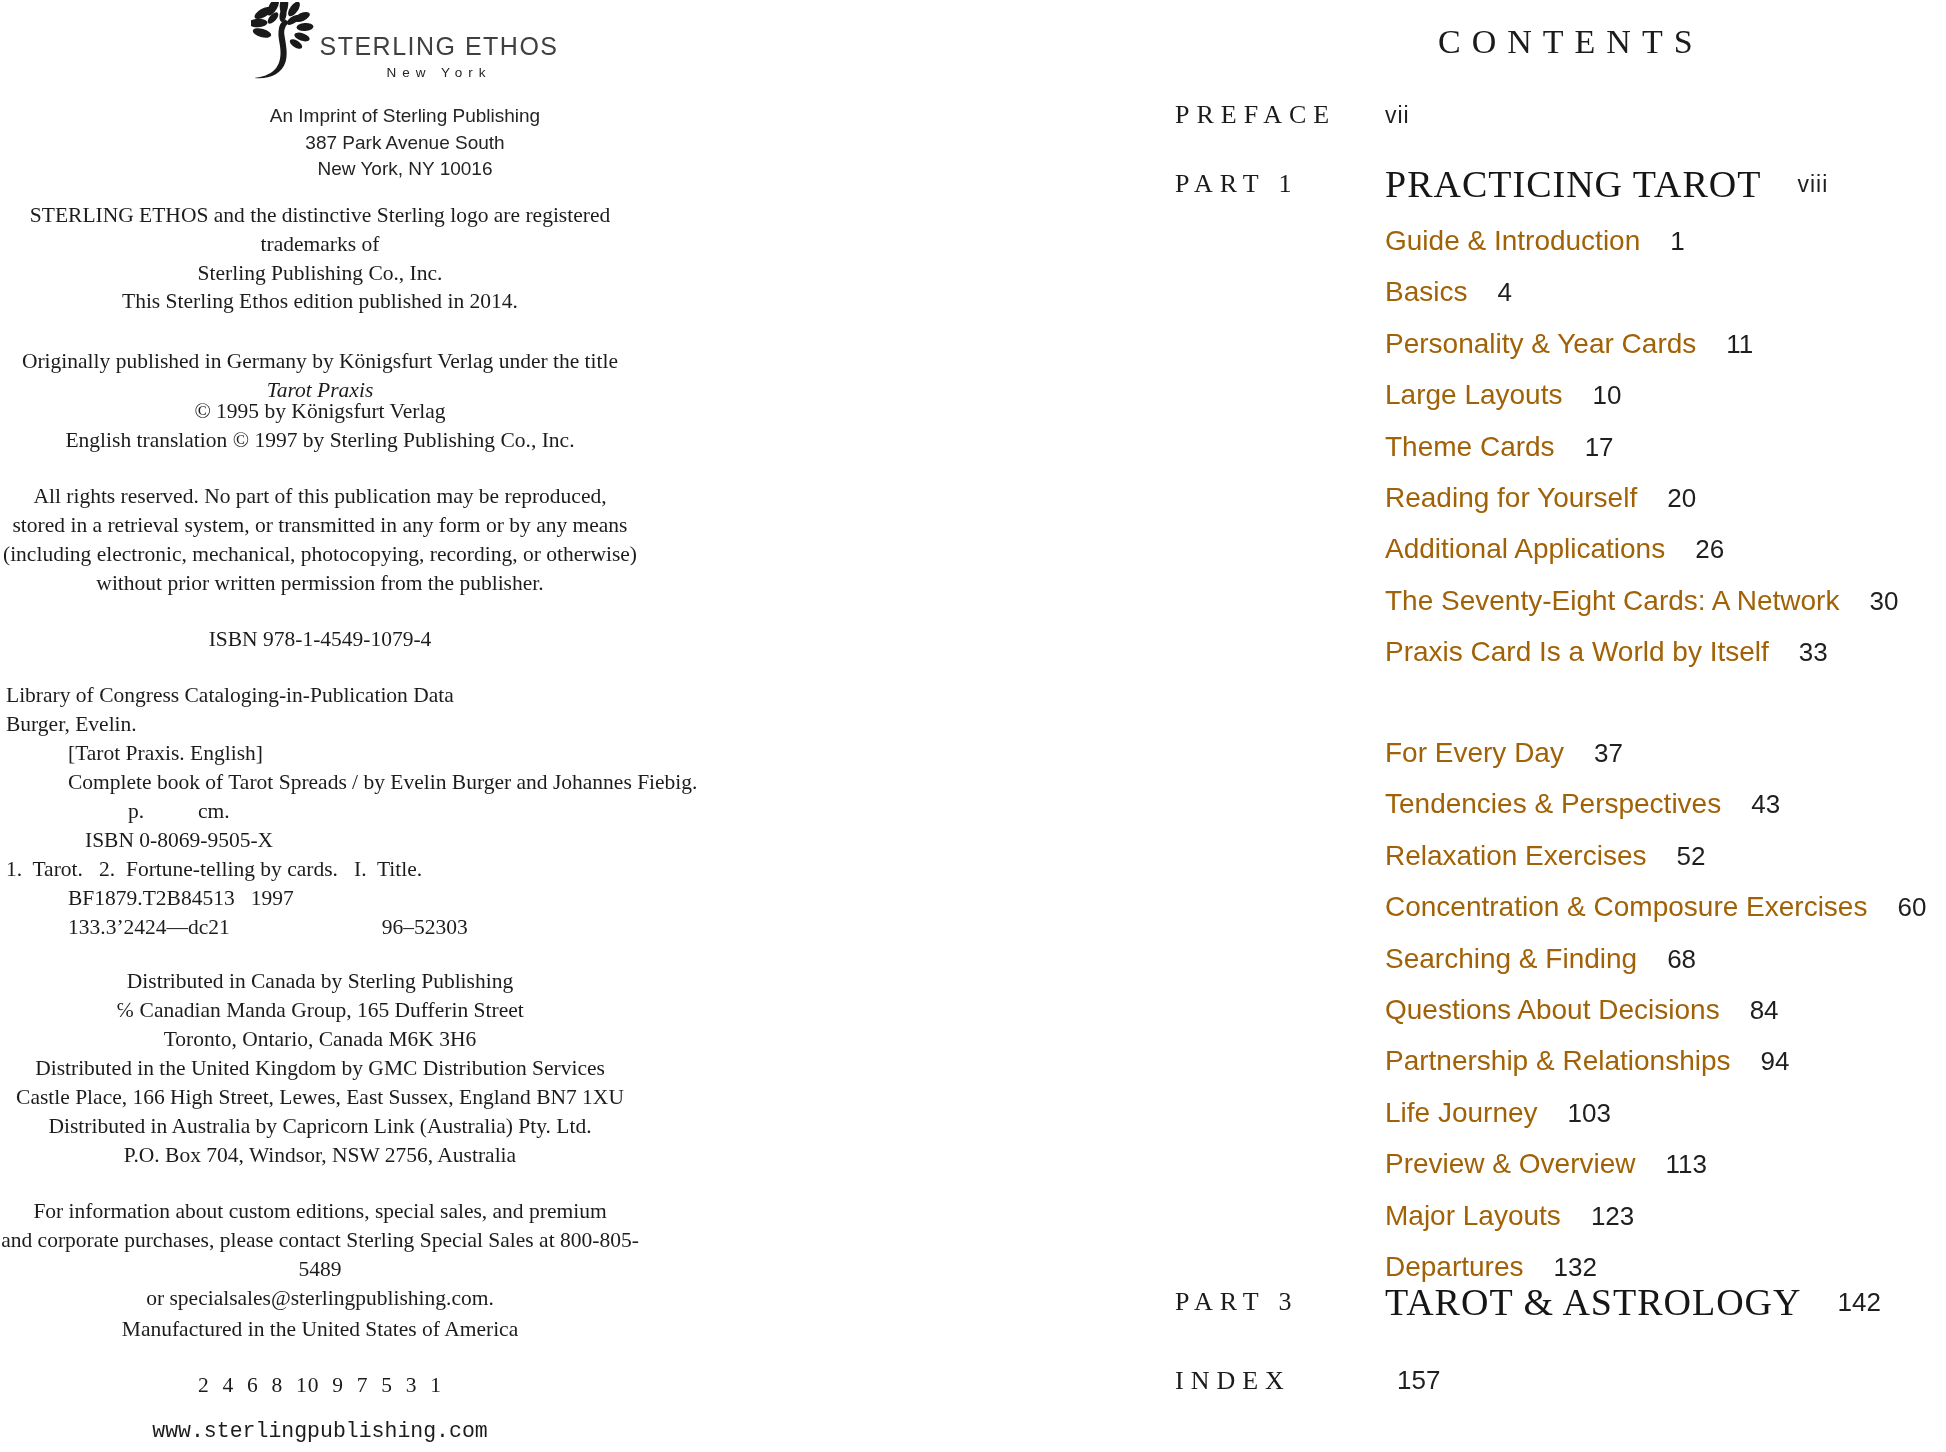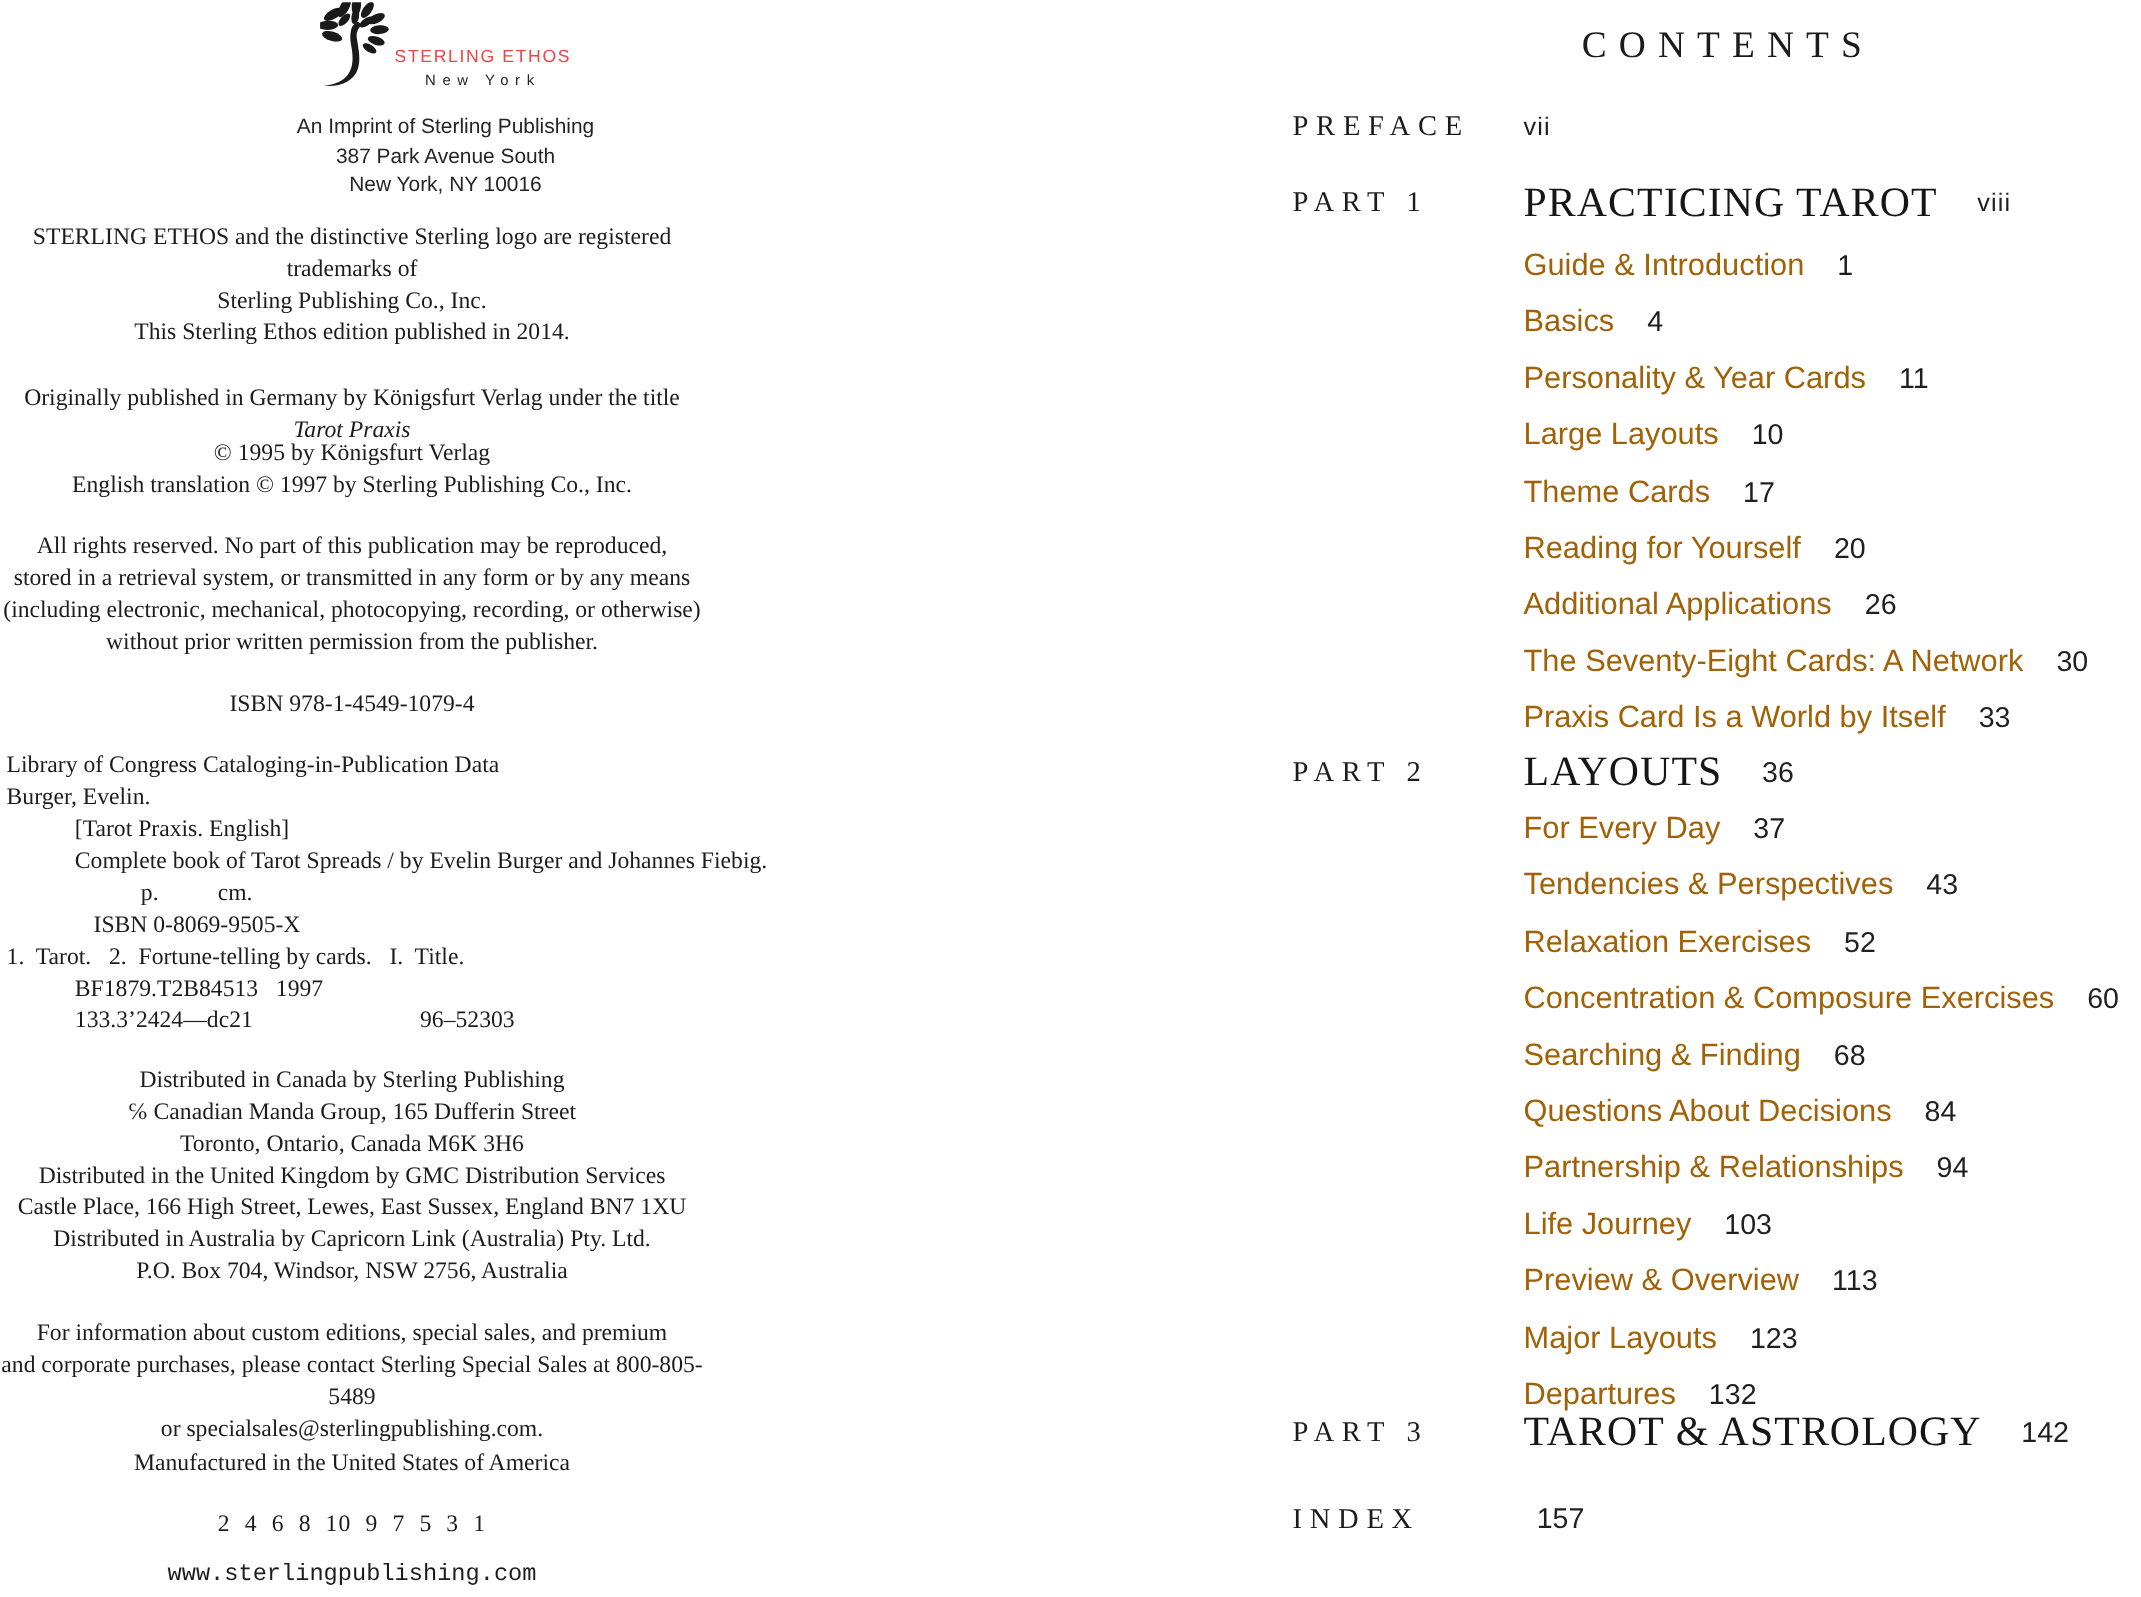--- a/index.html
+++ b/index.html
@@ -17,21 +17,21 @@
   .left-page { position: absolute; left: 0; top: 0; width: 810px; height: 1452px; }
 
   .logo-lockup {
     position: absolute; top: 2px; left: 0; width: 810px;
     display: flex; justify-content: center; align-items: flex-end;
   }
   .tree-icon svg { display: block; }
   .logo-text { margin-left: 2px; text-align: center; }
   .logo-name {
     font-family: "Liberation Sans", sans-serif;
-    font-size: 16px; letter-spacing: 1.5px; color: #ef4444; white-space: nowrap;
+    font-size: 25px; letter-spacing: 1.5px; color: #404040; white-space: nowrap;
   }
   .logo-city {
     font-family: "Liberation Sans", sans-serif;
     font-size: 13.5px; letter-spacing: 6px; color: #242424; margin-top: 4px;
   }
   .imprint {
     position: absolute; top: 103px; left: 0; width: 810px;
     text-align: center;
     font-family: "Liberation Sans", sans-serif;
     font-size: 19px; line-height: 26.5px; color: #242424;
@@ -259,25 +259,20 @@
       <div class="chapter-row">
         <span class="ch-title">The Seventy-Eight Cards: A Network</span>
         <span class="ch-page">30</span>
       </div>
       <div class="chapter-row">
         <span class="ch-title">Praxis Card Is a World by Itself</span>
         <span class="ch-page">33</span>
       </div>
     </div>
 
-    <div class="toc-row row-part2">
-      <span class="toc-label">PART 2</span>
-      <span class="part-title">LAYOUTS</span>
-      <span class="part-page">36</span>
-    </div>
 
     <div class="chapter-group grp-part2">
       <div class="chapter-row">
         <span class="ch-title">For Every Day</span>
         <span class="ch-page">37</span>
       </div>
       <div class="chapter-row">
         <span class="ch-title">Tendencies &amp; Perspectives</span>
         <span class="ch-page">43</span>
       </div>

